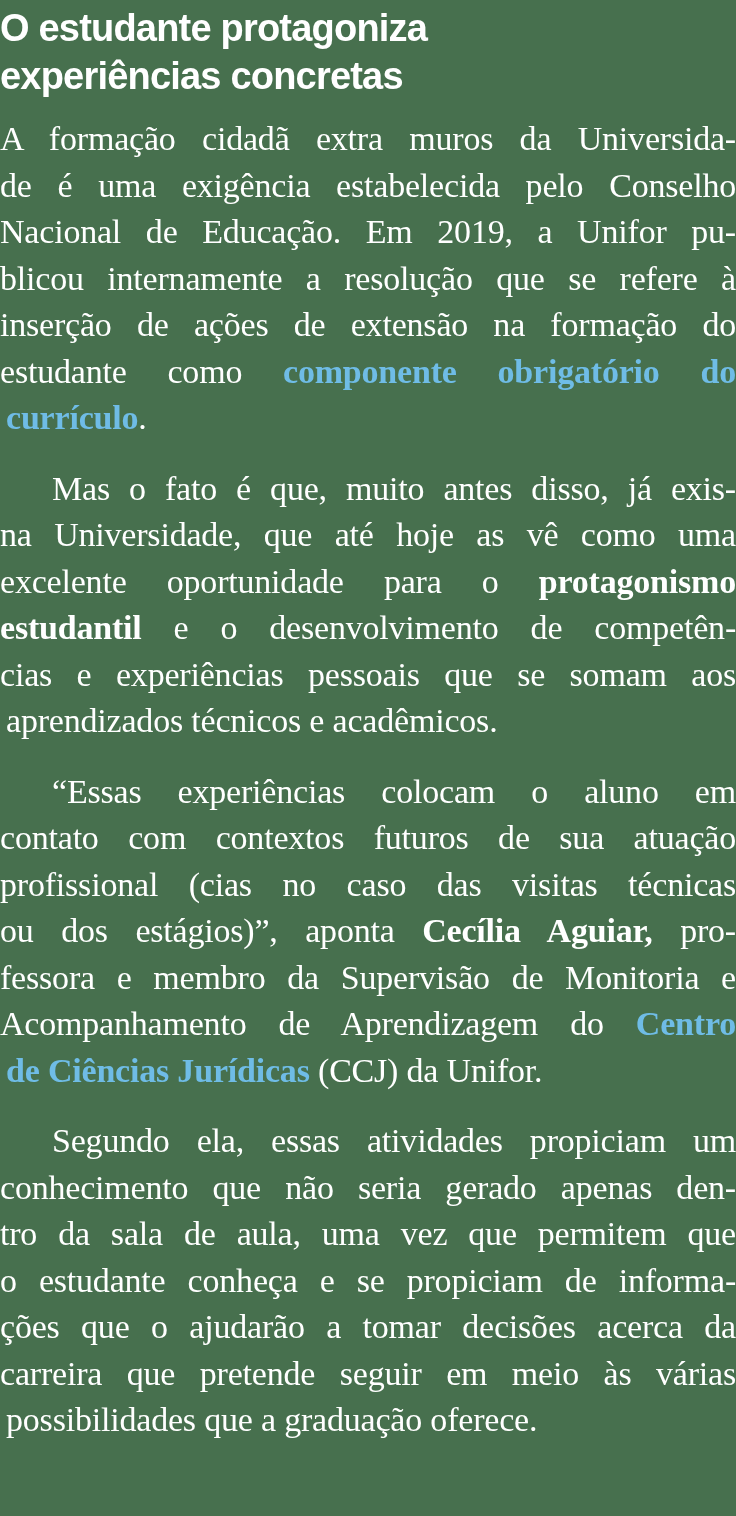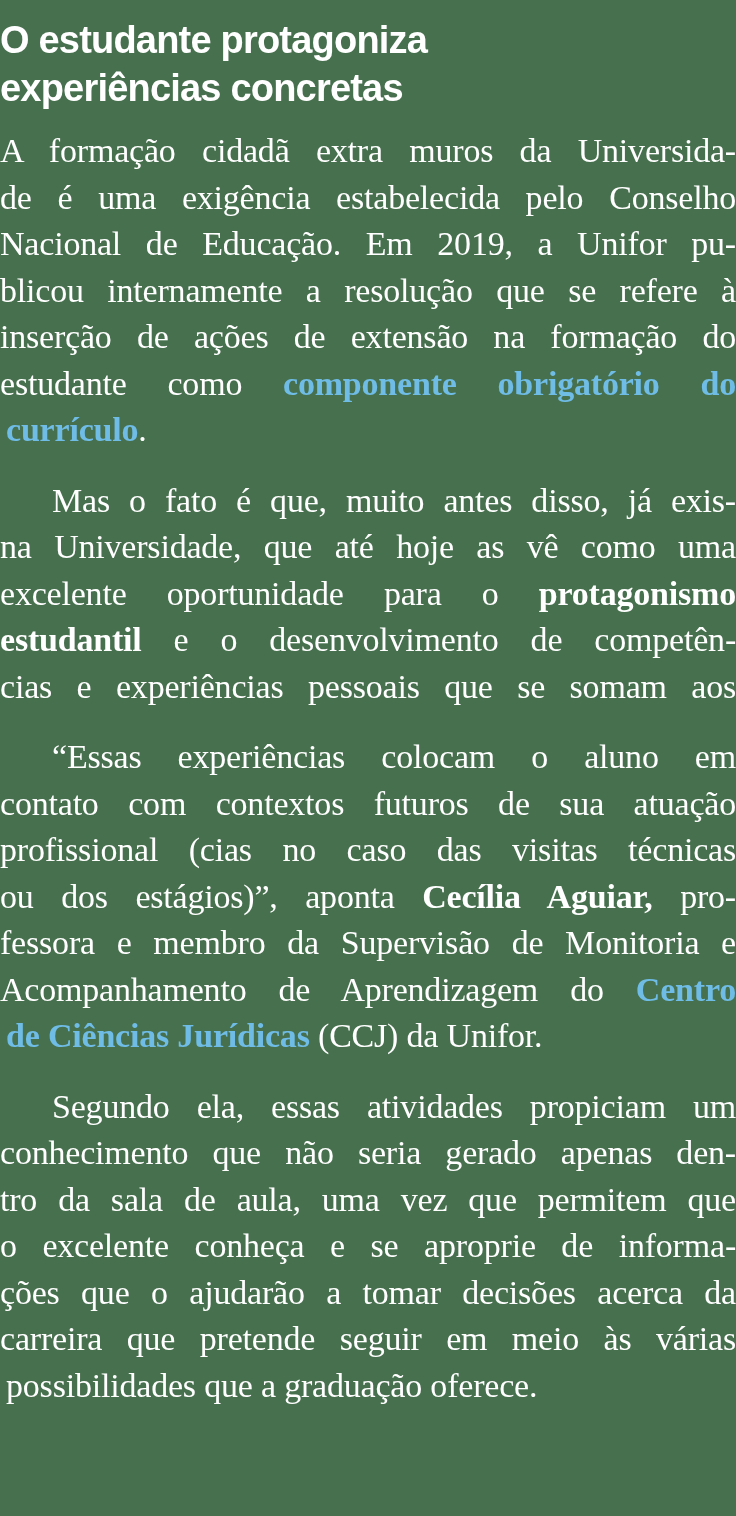--- a/index.html
+++ b/index.html
@@ -14,21 +14,21 @@
     overflow: hidden;
   }
   body {
     background: var(--bg);
     color: var(--fg);
     font-family: "Liberation Serif", serif;
   }
   .page {
     width: 736px;
     height: 1516px;
-    padding-top: 16px;
+    padding-top: 4px;
     background: var(--bg);
   }
   .headline {
     font-family: "Liberation Sans", sans-serif;
     font-weight: 700;
     font-size: 38px;
     line-height: 48px;
     letter-spacing: -0.8px;
     color: var(--fg);
     margin-bottom: 16px;
@@ -75,33 +75,34 @@
         <div class="line"><span class="seg-normal">inserção de ações de extensão na formação do</span></div>
         <div class="line"><span class="seg-normal">estudante como </span><span class="seg-link">componente obrigatório do</span></div>
         <div class="line last"><span class="seg-link">currículo</span><span class="seg-normal">.</span></div>
       </div>
       <div class="paragraph">
         <div class="line indented"><span class="seg-normal">Mas o fato é que, muito antes disso, já exis-</span></div>
         <div class="line"><span class="seg-normal">na Universidade, que até hoje as vê como uma</span></div>
         <div class="line"><span class="seg-normal">excelente oportunidade para o </span><span class="seg-bold">protagonismo</span></div>
         <div class="line"><span class="seg-bold">estudantil</span><span class="seg-normal"> e o desenvolvimento de competên-</span></div>
         <div class="line"><span class="seg-normal">cias e experiências pessoais que se somam aos</span></div>
+        <div class="line last"><span class="seg-normal">aprendizados técnicos e acadêmicos.</span></div>
       </div>
       <div class="paragraph">
         <div class="line indented"><span class="seg-normal">“Essas experiências colocam o aluno em</span></div>
         <div class="line"><span class="seg-normal">contato com contextos futuros de sua atuação</span></div>
         <div class="line"><span class="seg-normal">profissional (cias no caso das visitas técnicas</span></div>
         <div class="line"><span class="seg-normal">ou dos estágios)”, aponta </span><span class="seg-bold">Cecília Aguiar,</span><span class="seg-normal"> pro-</span></div>
         <div class="line"><span class="seg-normal">fessora e membro da Supervisão de Monitoria e</span></div>
         <div class="line"><span class="seg-normal">Acompanhamento de Aprendizagem do </span><span class="seg-link">Centro</span></div>
         <div class="line last"><span class="seg-link">de Ciências Jurídicas</span><span class="seg-normal"> (CCJ) da Unifor.</span></div>
       </div>
       <div class="paragraph">
         <div class="line indented"><span class="seg-normal">Segundo ela, essas atividades propiciam um</span></div>
         <div class="line"><span class="seg-normal">conhecimento que não seria gerado apenas den-</span></div>
         <div class="line"><span class="seg-normal">tro da sala de aula, uma vez que permitem que</span></div>
-        <div class="line"><span class="seg-normal">o excelente conheça e se aproprie de informa-</span></div>
+        <div class="line"><span class="seg-normal">o estudante conheça e se propiciam de informa-</span></div>
         <div class="line"><span class="seg-normal">ções que o ajudarão a tomar decisões acerca da</span></div>
         <div class="line"><span class="seg-normal">carreira que pretende seguir em meio às várias</span></div>
         <div class="line last"><span class="seg-normal">possibilidades que a graduação oferece.</span></div>
       </div>
     </div>
 </div>
 
 </body></html>

